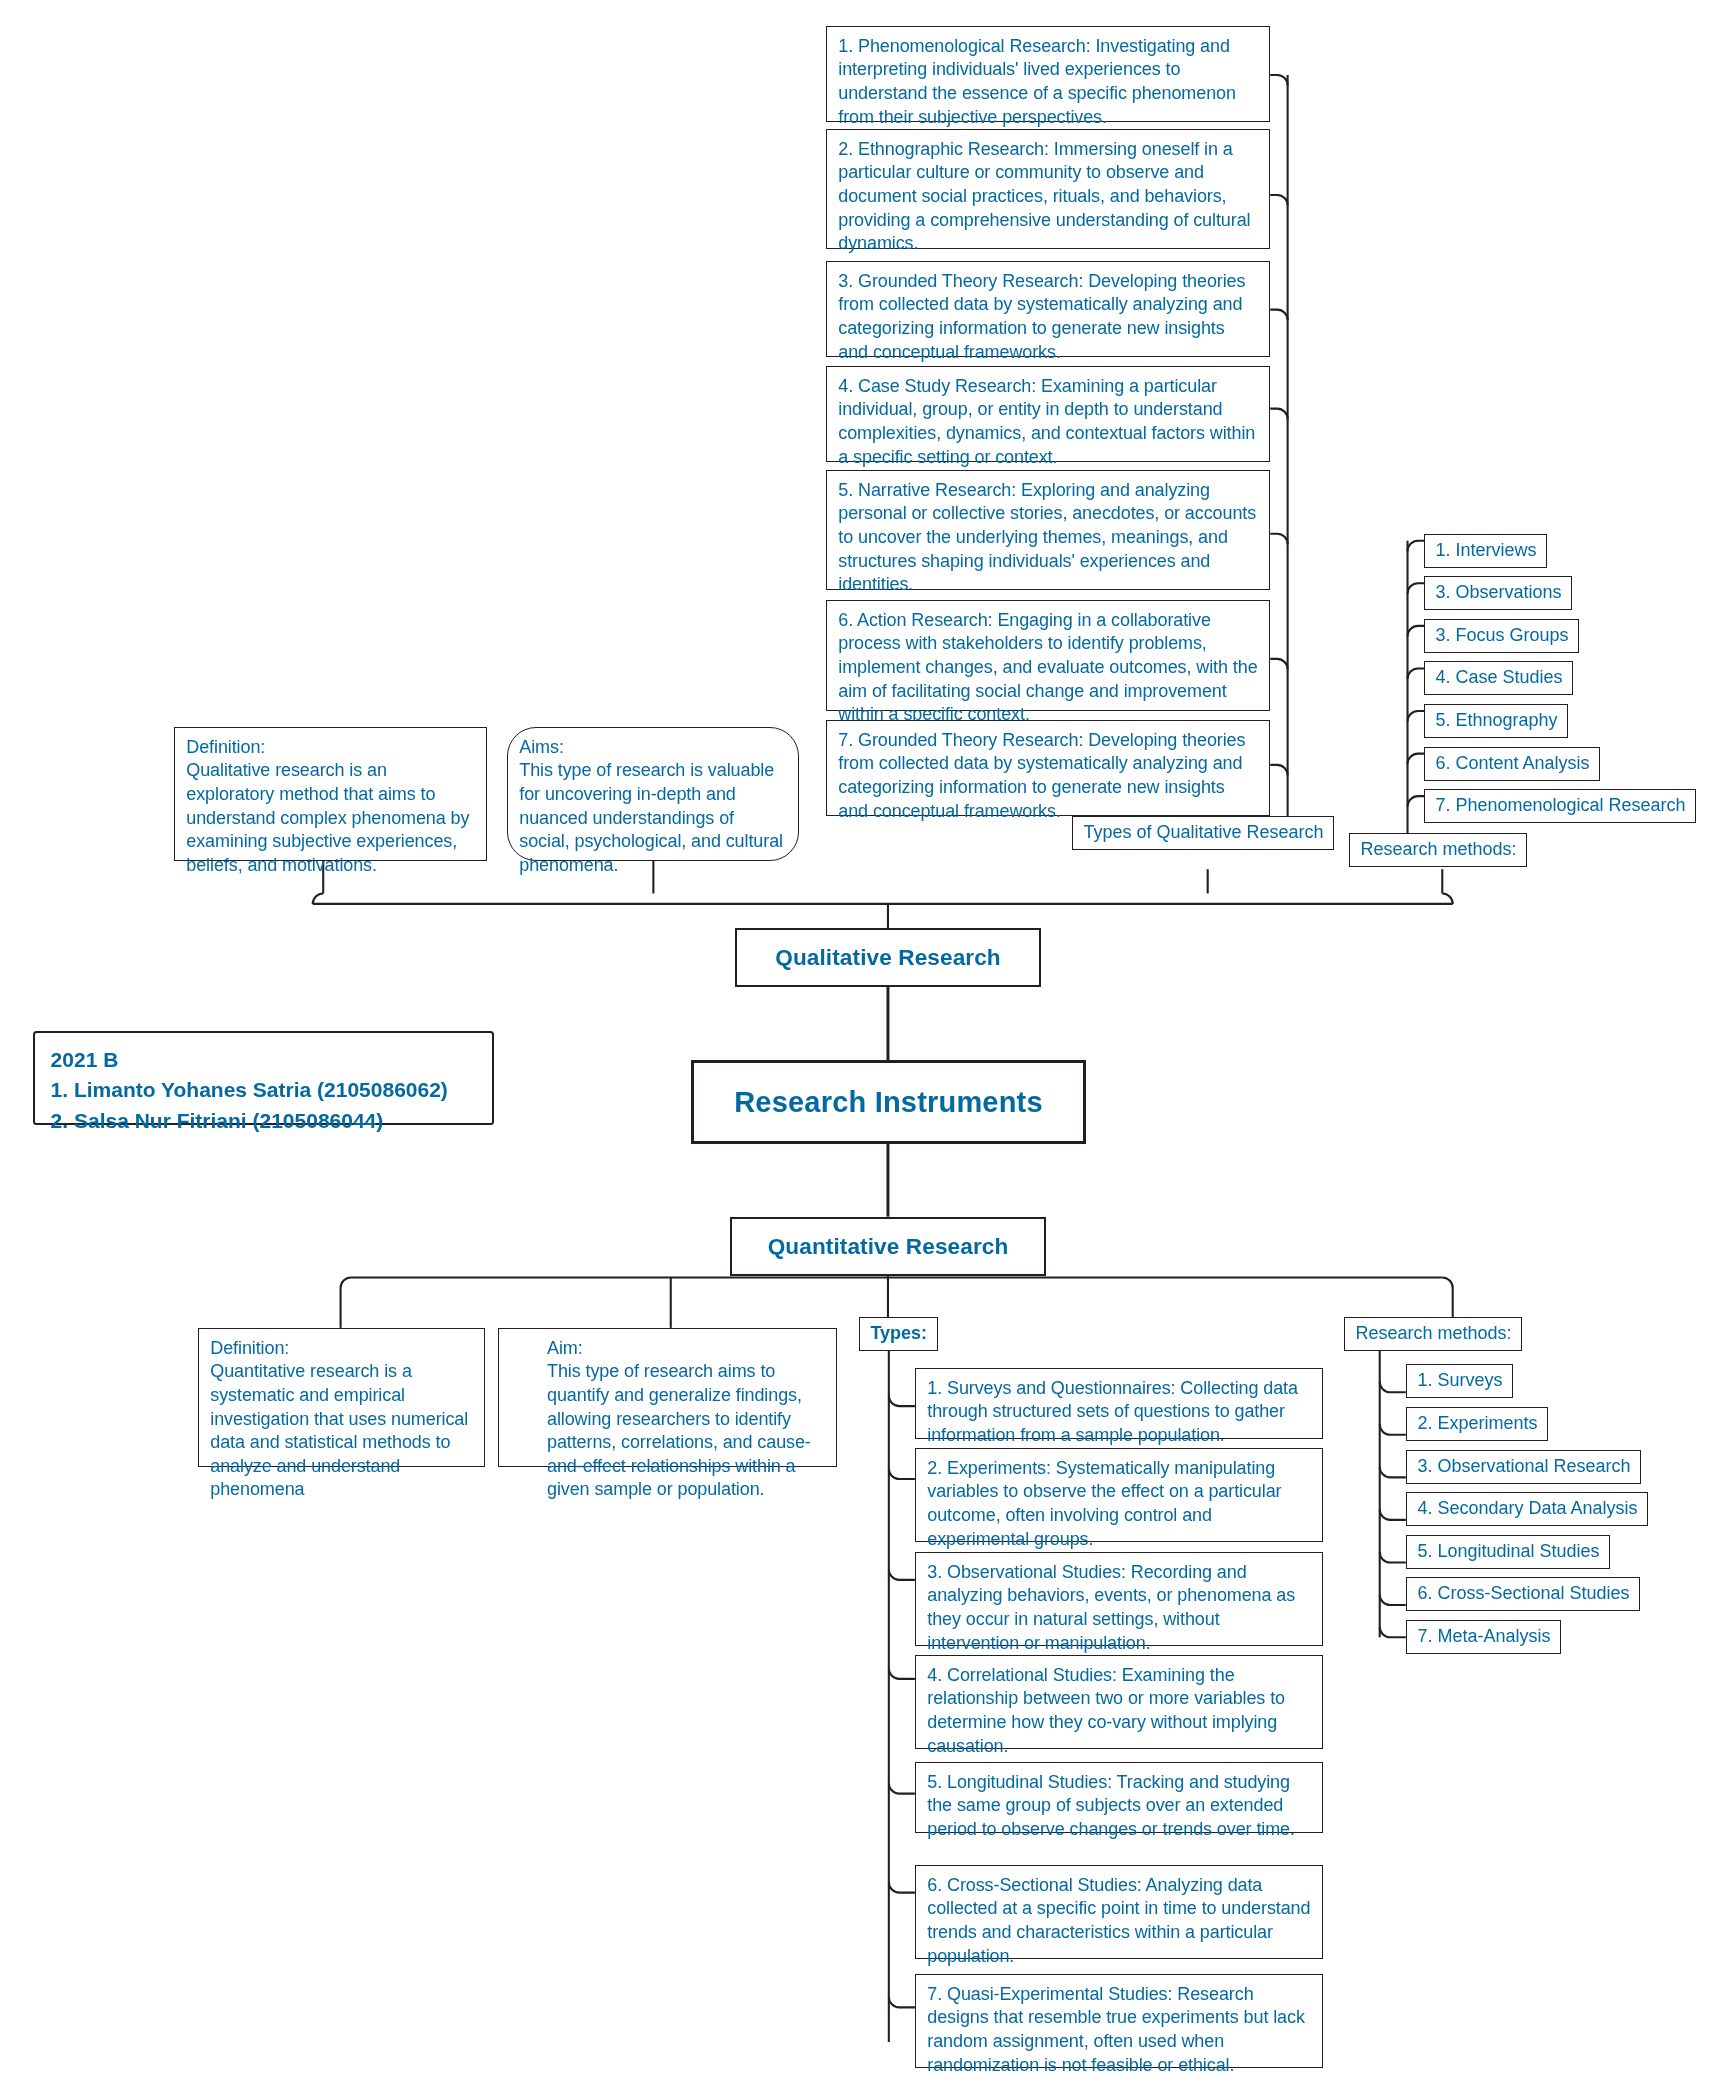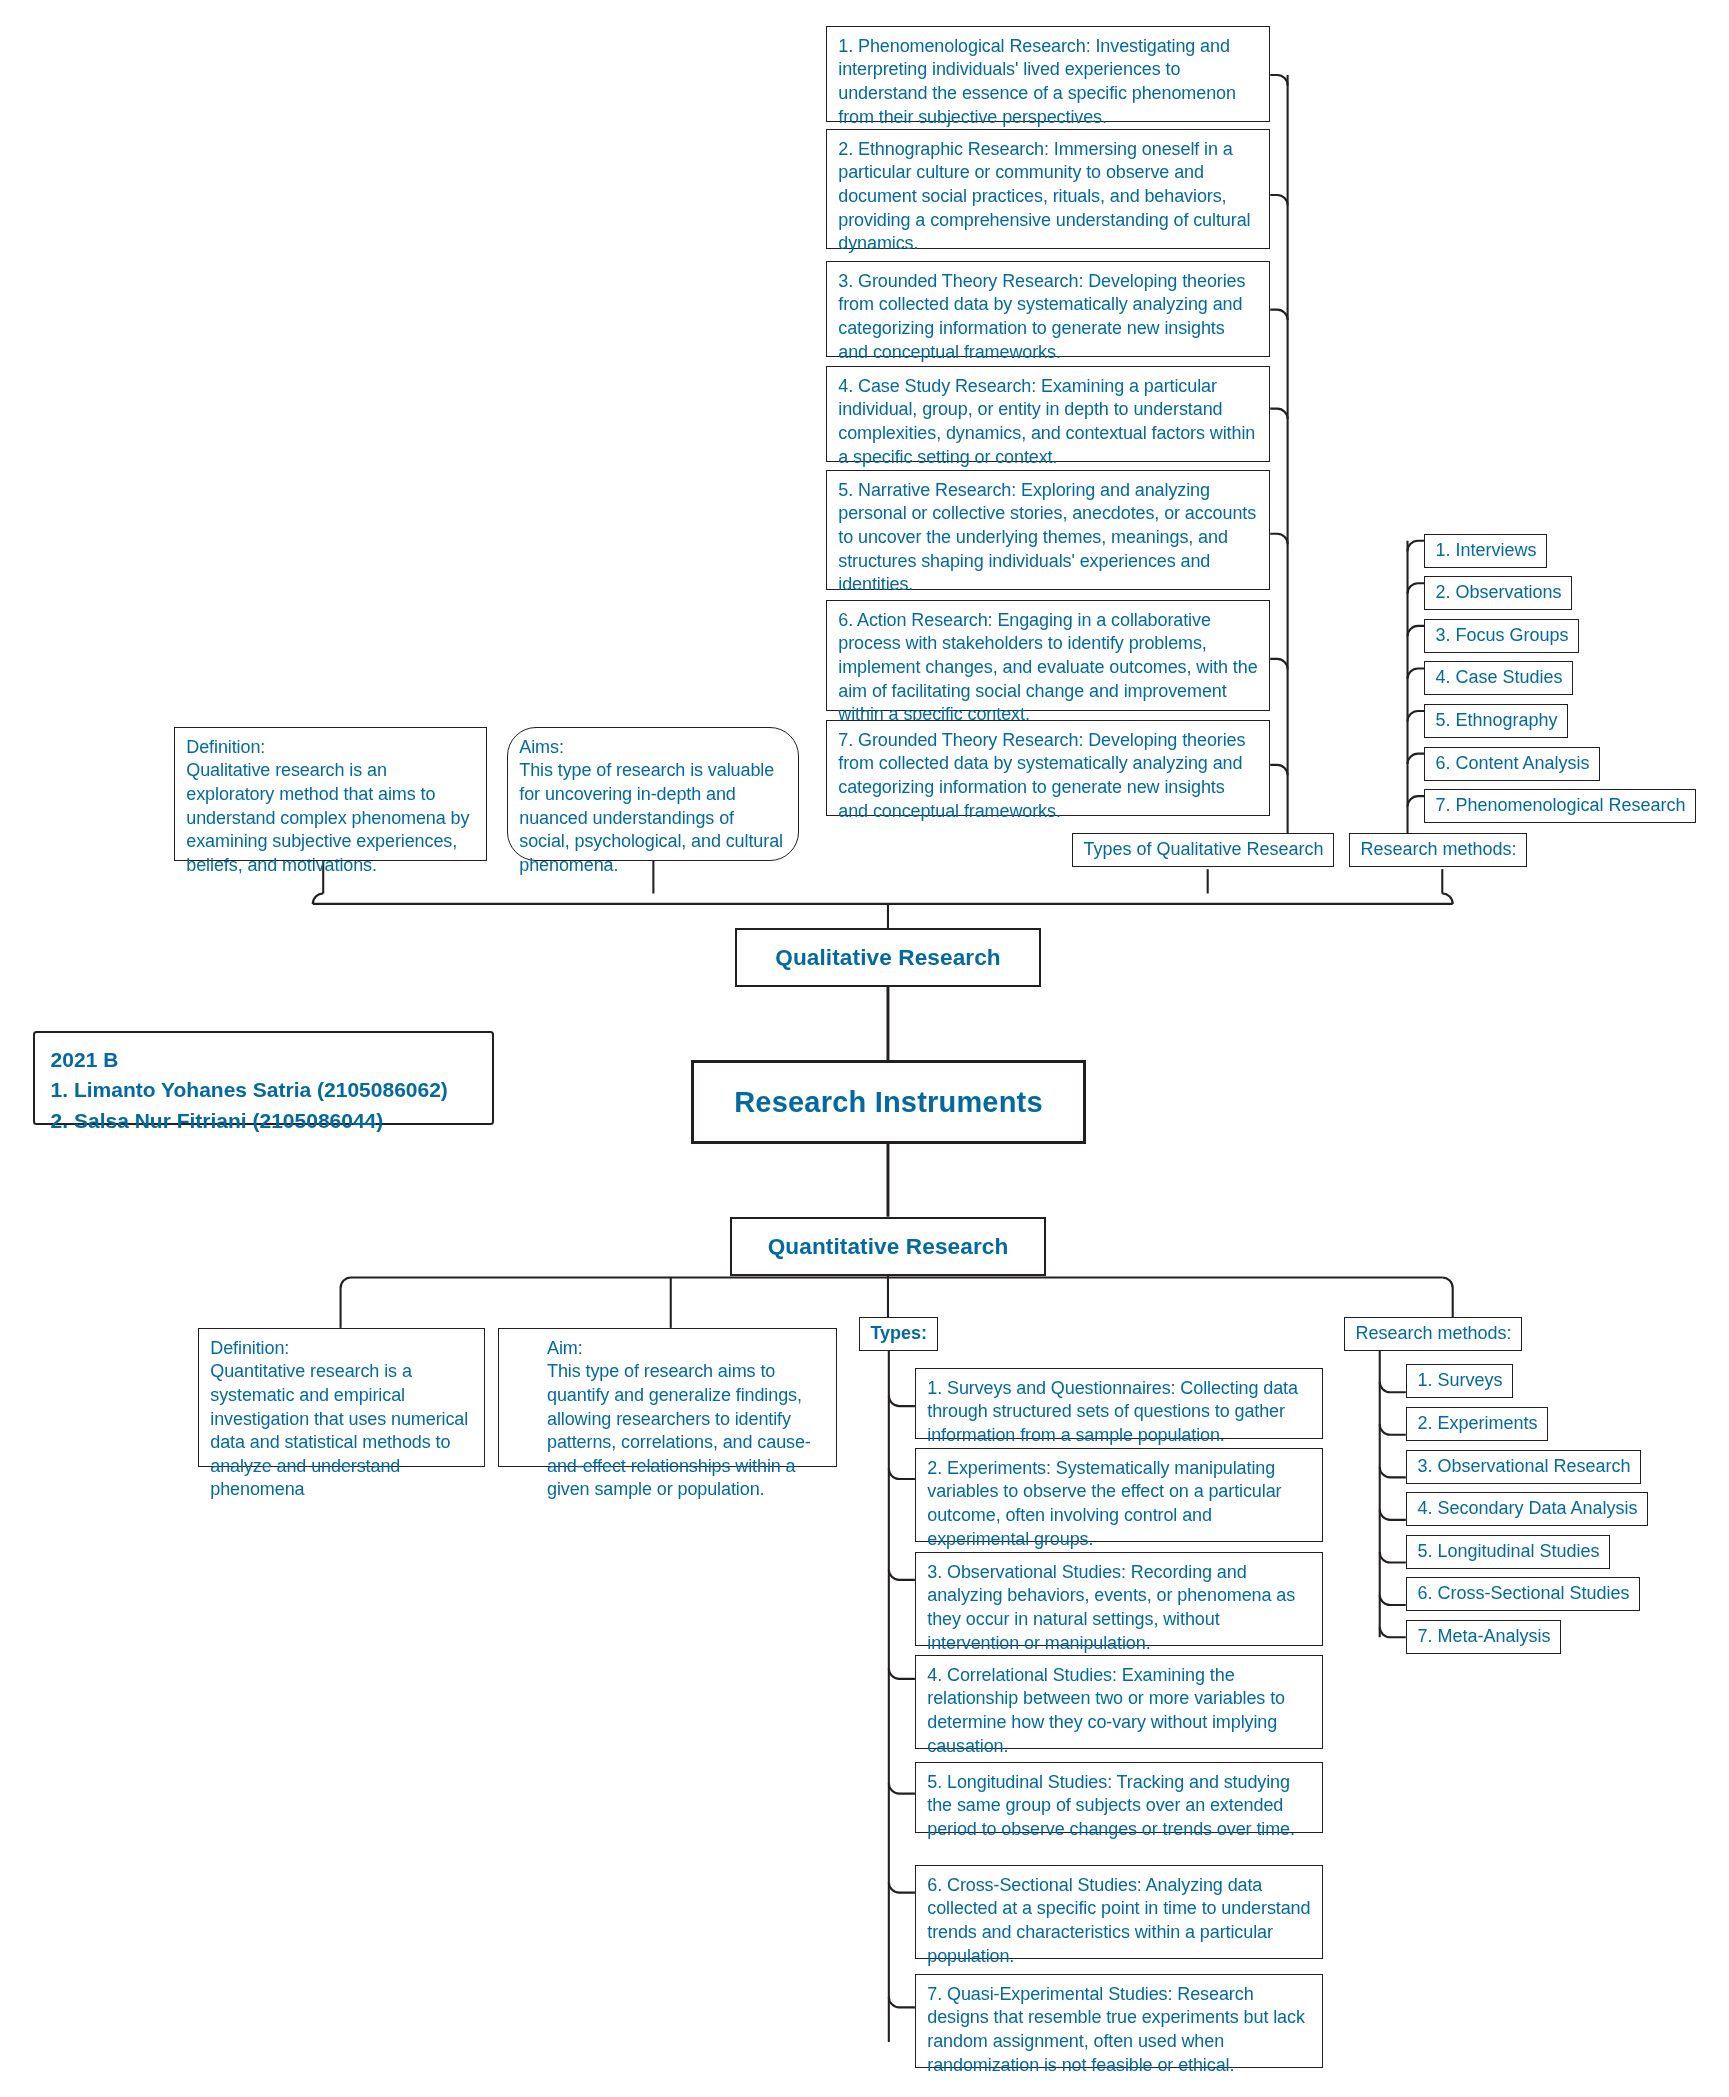--- a/index.html
+++ b/index.html
@@ -152,38 +152,38 @@
 
   <div class="node para" style="left:826px; top:366px; width:444px; height:96px;">4. Case Study Research: Examining a particular individual, group, or entity in depth to understand complexities, dynamics, and contextual factors within a specific setting or context.</div>
 
   <div class="node para" style="left:826px; top:470px; width:444px; height:120px;">5. Narrative Research: Exploring and analyzing personal or collective stories, anecdotes, or accounts to uncover the underlying themes, meanings, and structures shaping individuals' experiences and identities.</div>
 
   <div class="node para" style="left:826px; top:600px; width:444px; height:111px;">6. Action Research: Engaging in a collaborative process with stakeholders to identify problems, implement changes, and evaluate outcomes, with the aim of facilitating social change and improvement within a specific context.</div>
 
   <div class="node para" style="left:826px; top:720px; width:444px; height:96px;">7. Grounded Theory Research: Developing theories from collected data by systematically analyzing and categorizing information to generate new insights and conceptual frameworks.</div>
 
   <div class="node chip" style="left:1424px; top:534px;">1. Interviews</div>
-  <div class="node chip" style="left:1424px; top:576px;">2. Observations</div>
+  <div class="node chip" style="left:1424px; top:576px;">3. Observations</div>
   <div class="node chip" style="left:1424px; top:619px;">3. Focus Groups</div>
   <div class="node chip" style="left:1424px; top:661px;">4. Case Studies</div>
   <div class="node chip" style="left:1424px; top:704px;">5. Ethnography</div>
   <div class="node chip" style="left:1424px; top:747px;">6. Content Analysis</div>
   <div class="node chip" style="left:1424px; top:789px;">7. Phenomenological Research</div>
 
   <div class="node para" style="left:174px; top:727px; width:313px; height:134px;">
     <div>Definition:</div>
     <div>Qualitative research is an exploratory method that aims to understand complex phenomena by examining subjective experiences, beliefs, and motivations.</div>
   </div>
 
   <div class="node para" style="left:507px; top:727px; width:292px; height:134px;border-radius:29px;">
     <div>Aims:</div>
     <div>This type of research is valuable for uncovering in-depth and nuanced understandings of social, psychological, and cultural phenomena.</div>
   </div>
 
-  <div class="node chip" style="left:1072px; top:833px;">Types of Qualitative Research</div>
+  <div class="node chip" style="left:1072px; top:816px;">Types of Qualitative Research</div>
 
   <div class="node chip" style="left:1349px; top:833px;">Research methods:</div>
 
   <div class="node hub hub-sub" style="left:735px; top:928px; width:306px; height:59px;">Qualitative Research</div>
 
   <div class="node hub hub-sub" style="left:730px; top:1217px; width:316px; height:59px;">Quantitative Research</div>
 
   <div class="node hub hub-main" style="left:691px; top:1060px; width:395px; height:84px;">Research Instruments</div>
 
   <div class="node authors" style="left:33px; top:1031px; width:461px; height:94px;">

